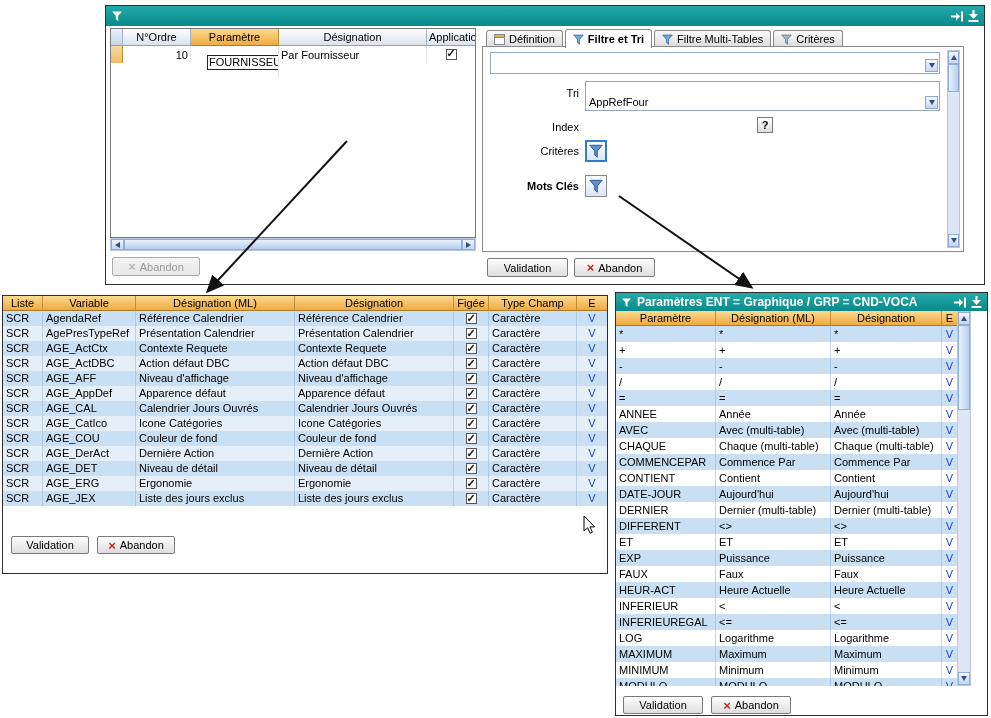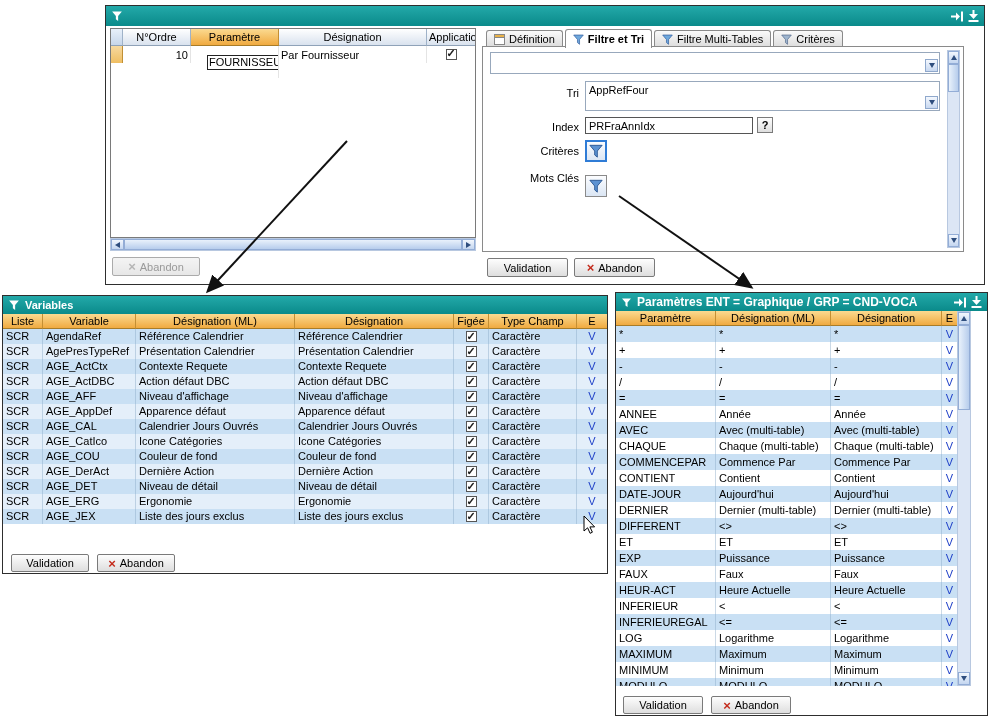--- a/index.html
+++ b/index.html
@@ -192,38 +192,37 @@
 
     <div class="tabpage" style="left:376px;top:20px;width:482px;height:206px;">
       <div class="lbox" style="left:7px;top:5px;width:450px;height:22px;">
         <span class="ddbtn">
             <span class="td"></span>
           </span>
       </div>
 
       <div class="flabel" style="left:40px;top:40px;width:56px;">Tri</div>
       <div class="lbox" style="left:102px;top:34px;width:355px;height:30px;">
-        <span style="position:absolute;left:3px;top:2px;">AppRefFour</span>
+        <span style="position:absolute;left:3px;top:14px;">AppRefFour</span>
         <span class="ddbtn">
             <span class="td"></span>
           </span>
       </div>
 
       <div class="flabel" style="left:40px;top:74px;width:56px;">Index</div>
-      <input class="tbox" style="left: 102px; top: 70px; width: 168px; height: 17px; border-color: rgb(85, 85, 85);" value="PRFraAnnIdx">
       <button class="qbtn" style="left:274px;top:70px;">?</button>
 
       <div class="flabel" style="left:36px;top:98px;width:60px;">Critères</div>
       <div class="fbtn focus" style="left:102px;top:93px;">
         <svg width="14" height="14" viewBox="0 0 16 16">
             <path d="M1 1.5h14l-5.5 6.5v7l-3-2.5V8z" fill="#5c92d2" stroke="#24508e"></path>
           </svg>
       </div>
 
-      <div class="flabel" style="left:36px;top:125px;width:60px;">Mots Clés</div>
+      <div class="flabel" style="left:36px;top:133px;width:60px;font-weight:bold;">Mots Clés</div>
       <div class="fbtn plain" style="left:102px;top:128px;">
         <svg width="14" height="14" viewBox="0 0 16 16">
             <path d="M1 1.5h14l-5.5 6.5v7l-3-2.5V8z" fill="#5c92d2" stroke="#24508e"></path>
           </svg>
       </div>
 
       <div class="vscroll" style="right:3px;top:3px;width:13px;height:198px;">
         <div class="sb" style="height:13px;">
             <span class="tu"></span>
           </div>
@@ -239,28 +238,20 @@
       <span>Validation</span>
     </button>
     <button class="btn" style="left:468px;top:232px;width:81px;height:19px;">
       <span class="xm">×</span>
       <span>Abandon</span>
     </button>
   </div>
 </div>
 
 <div class="window" style="left:2px;top:295px;width:606px;height:279px;">
-  <div class="titlebar tb18">
-    <span class="tbicon">
-      <svg width="12" height="12" viewBox="0 0 16 16">
-          <path d="M1.5 2h13l-5 6v6.5l-3-2.2V8z" fill="#fff"></path>
-        </svg>
-    </span>
-    <span>Variables</span>
-  </div>
   <div class="content" style="height:259px;">
     <div style="position:absolute;left:0;top:0;display:flex;width:604px;">
       <div class="vh" style="width:40px">Liste</div>
       <div class="vh" style="width:93px">Variable</div>
       <div class="vh" style="width:159px">Désignation (ML)</div>
       <div class="vh" style="width:159px">Désignation</div>
       <div class="vh" style="width:35px">Figée</div>
       <div class="vh" style="width:88px">Type Champ</div>
       <div class="vh" style="width:30px;border-right:none;">E</div>
     </div>

